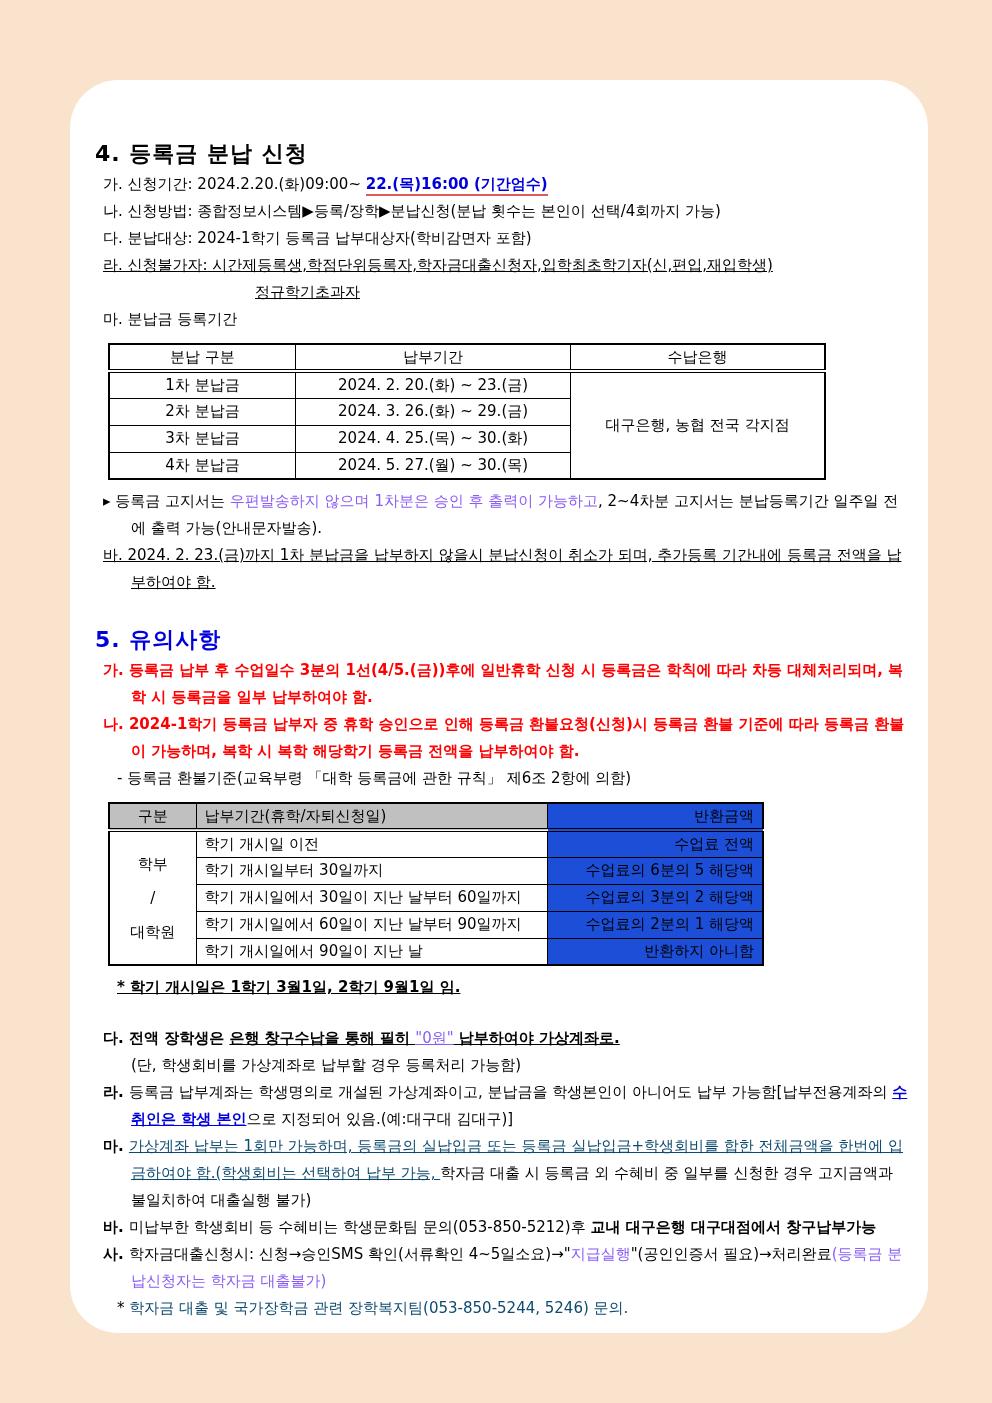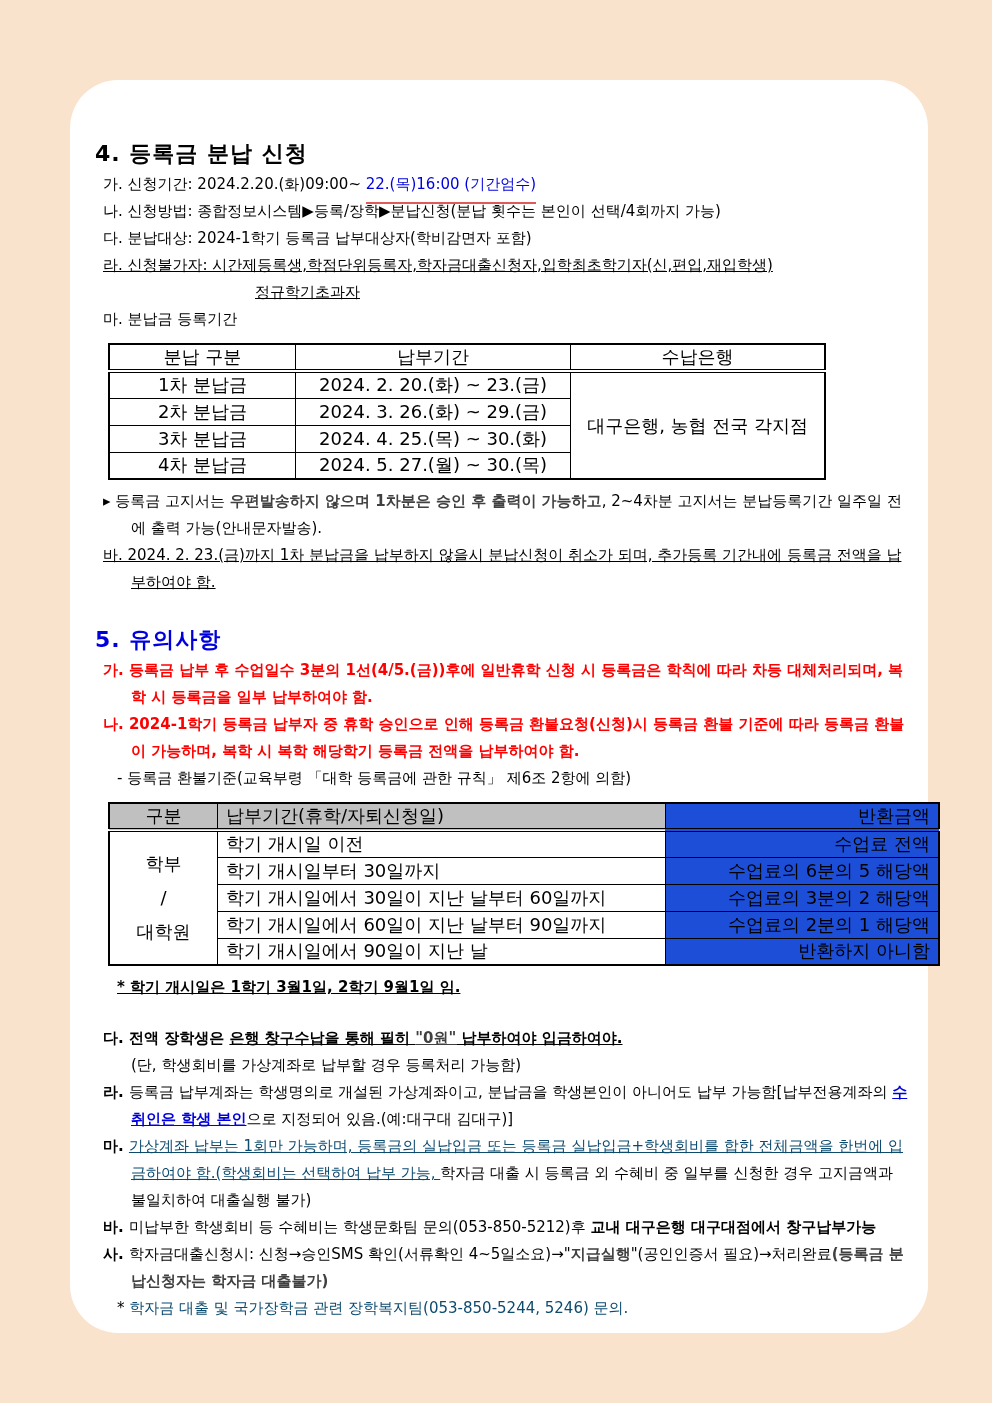--- a/index.html
+++ b/index.html
@@ -16,38 +16,38 @@
     width:858px;height:1253px;
     background:#ffffff;border-radius:48px;
     box-sizing:border-box;
     padding:60px 20px 0 25px;
   }
   p{margin:0;font-size:15px;line-height:27px;}
   .sec-title{font-size:22px;font-weight:bold;letter-spacing:1px;margin-bottom:4px;}
   .blue-title{color:#0000dd;}
   .item{margin-left:8px;padding-left:28px;text-indent:-28px;}
   .b{font-weight:bold;}
-  .r{color:#404040;font-weight:bold;}
+  .r{color:#8b5cf6;font-weight:normal;}
   .red-item{color:#ff0000;font-weight:bold;}
   .bl{color:#0c4a6e;}
   .blb{color:#0000dd;font-weight:bold;}
   .u{text-decoration:underline;}
-  .deadline{color:#0000dd;font-weight:normal;border-bottom:2px solid #e05a5a;padding-bottom:9px;}
+  .deadline{color:#0000dd;font-weight:bold;border-bottom:2px solid #e05a5a;padding-bottom:1px;}
   .indent-sub{margin-left:160px;text-decoration:underline;}
   .sub-line{margin-left:36px;}
   .note-line{margin-left:22px;}
   table{border-collapse:collapse;border:2px solid #000;margin:10px 0 8px 13px;}
-  th,td{border:1px solid #000;font-size:18px;font-weight:normal;height:27px;padding:0 8px;box-sizing:border-box;}
+  th,td{border:1px solid #000;font-size:15px;font-weight:normal;height:27px;padding:0 8px;box-sizing:border-box;}
   thead th{border-bottom:4px double #000;text-align:center;}
   .t1{width:718px;}
   .t1 td{text-align:center;}
   .t1 .c1{width:187px;}
   .t1 .c2{width:276px;}
   .t1 .c3{width:255px;}
-  .t2{width:832px;border-radius:11px;}
+  .t2{width:656px;border-radius:11px;}
   .t2 .c1{width:92px;text-align:center;}
   .t2 .c2{width:380px;text-align:left;}
   .t2 .c3{width:232px;text-align:right;background:#1d4ed8;}
   .t2 thead th{background:#c0c0c0;}
   .t2 td.group{text-align:center;background:#ffffff;vertical-align:middle;}
   .group-line{line-height:34px;}
   .gap-lg{height:30px;}
   .gap-md{height:24px;}
 </style>
 </head>
@@ -145,21 +145,21 @@
         <td class="c2">학기 개시일에서 90일이 지난 날</td>
         <td class="c3">반환하지 아니함</td>
       </tr>
     </tbody>
   </table>
 
   <p class="note-line b u">* 학기 개시일은 1학기 3월1일, 2학기 9월1일 임.</p>
 
   <div class="gap-md"></div>
 
-  <p class="item"><span class="b">다. 전액 장학생은 </span><span class="b u">은행 창구수납을 통해 필히 </span><span class="r u">"0원"</span><span class="b u"> 납부하여야 입금하여야.</span></p>
+  <p class="item"><span class="b">다. 전액 장학생은 </span><span class="b u">은행 창구수납을 통해 필히 </span><span class="r u">"0원"</span><span class="b u"> 납부하여야 가상계좌로.</span></p>
   <p class="sub-line">(단, 학생회비를 가상계좌로 납부할 경우 등록처리 가능함)</p>
 
   <p class="item"><span class="b">라. </span><span>등록금 납부계좌는 학생명의로 개설된 가상계좌이고, 분납금을 학생본인이 아니어도 납부 가능함[납부전용계좌의 </span><span class="blb u">수취인은 학생 본인</span><span>으로 지정되어 있음.(예:대구대 김대구)]</span></p>
 
   <p class="item"><span class="b">마. </span><span class="bl u">가상계좌 납부는 1회만 가능하며, 등록금의 실납입금 또는 등록금 실납입금+학생회비를 합한 전체금액을 한번에 입금하여야 함.(학생회비는 선택하여 납부 가능, </span><span>학자금 대출 시 등록금 외 수혜비 중 일부를 신청한 경우 고지금액과 불일치하여 대출실행 불가)</span></p>
 
   <p class="item"><span class="b">바. </span><span>미납부한 학생회비 등 수혜비는 학생문화팀 문의(053-850-5212)후 </span><span class="b">교내 대구은행 대구대점에서 창구납부가능</span></p>
 
   <p class="item"><span class="b">사. </span><span>학자금대출신청시: 신청→승인SMS 확인(서류확인 4~5일소요)→"</span><span class="r">지급실행</span><span>"(공인인증서 필요)→처리완</span><span>료</span><span class="r">(등록금 분납신청자는 학자금 대출불가)</span></p>
 

